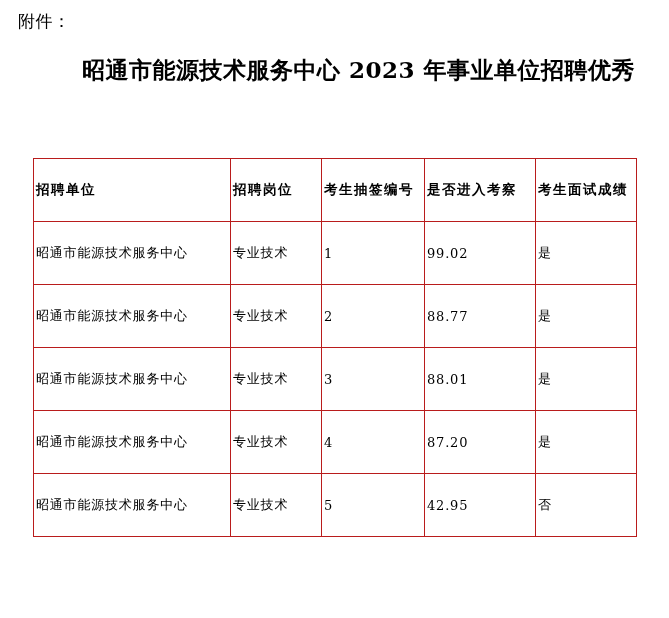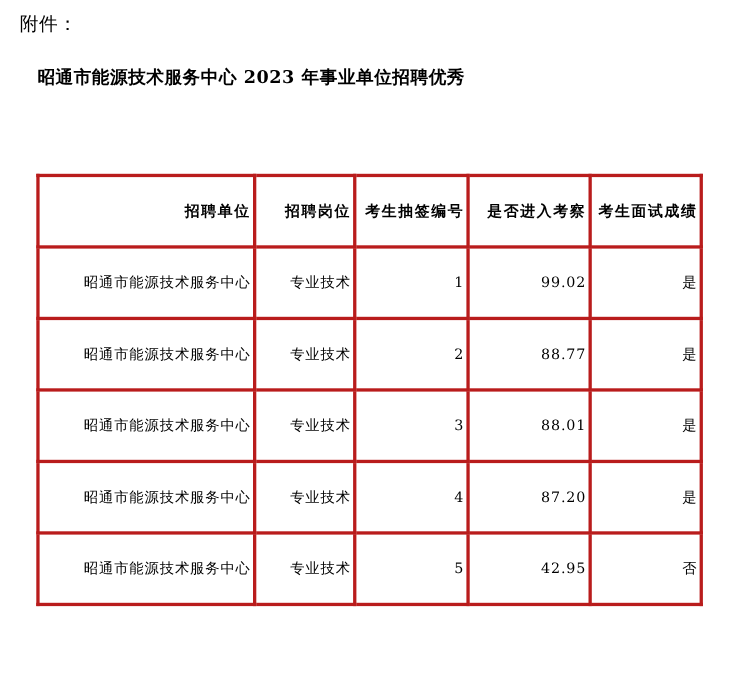--- a/index.html
+++ b/index.html
@@ -26,42 +26,42 @@
     top: 10px;
     font-size: 17px;
     letter-spacing: 0.5px;
     font-family: "DejaVu Serif", "Liberation Serif", serif;
   }
   .doc-title {
     position: absolute;
     left: 34px;
     top: 52px;
     width: 601px;
-    text-align: left;
-    font-size: 16px;
+    text-align: right;
+    font-size: 23px;
     font-weight: bold;
     line-height: 36px;
     letter-spacing: 0.5px;
     font-family: "DejaVu Serif", "Liberation Serif", serif;
   }
   .doc-title .line2 {
     display: block;
   }
   table.grade-table {
     position: absolute;
     left: 33px;
     top: 158px;
     width: 603px;
     border-collapse: collapse;
     table-layout: fixed;
   }
   table.grade-table th,
   table.grade-table td {
-    border: 3px solid #b91c1c;
-    text-align: right;
+    border: 1px solid #b91c1c;
+    text-align: left;
     vertical-align: middle;
     font-size: 13px;
     font-family: "DejaVu Serif", "Liberation Serif", serif;
     padding: 0 2px;
   }
   table.grade-table th {
     height: 62px;
     font-weight: bold;
     letter-spacing: 1.5px;
     font-size: 13.5px;

